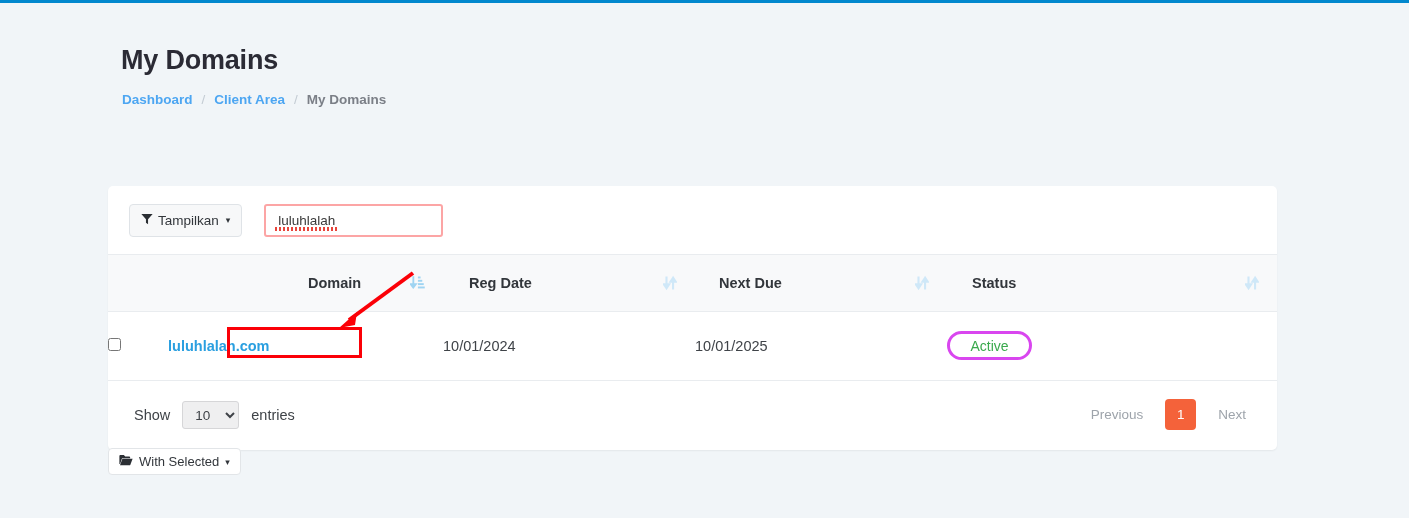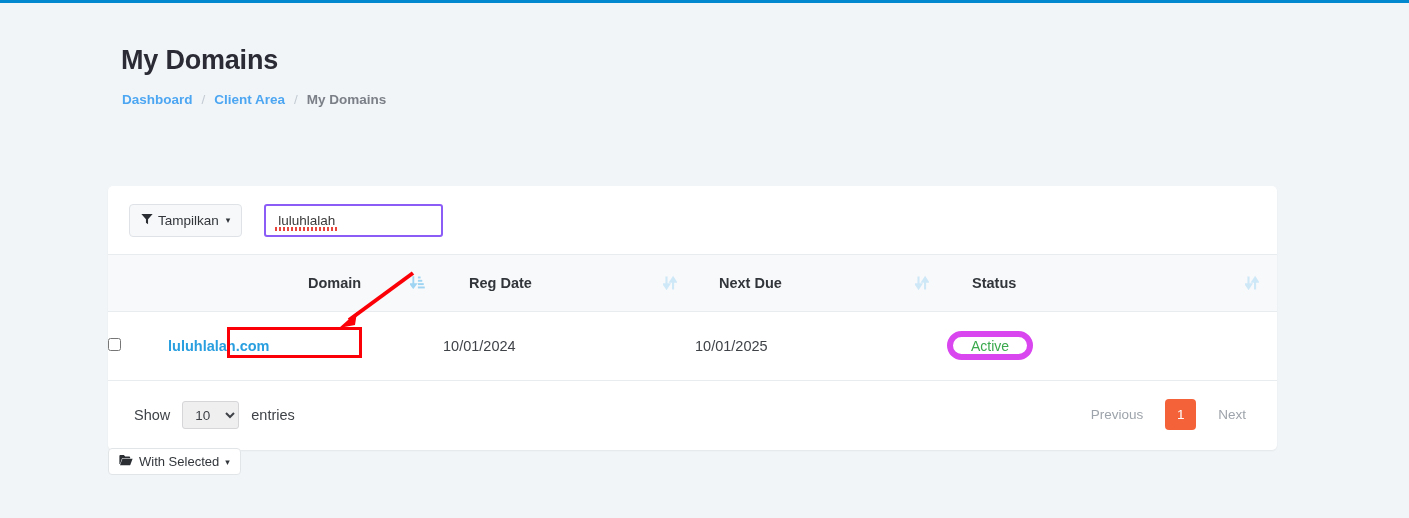--- a/index.html
+++ b/index.html
@@ -94,21 +94,21 @@
   }
   .btn-filter .caret {
     margin-left: 2px;
     font-size: 9px;
     color: #32363b;
   }
   .search-box {
     margin-left: 22px;
     width: 179px;
     height: 33px;
-    border: 2px solid #8b5cf6;
+    border: 2px solid #fca5a5;
     border-radius: 3px;
     background: #fff;
     font-size: 13.5px;
     color: #3b3b3b;
     padding: 0 12px;
     outline: none;
     font-family: "Liberation Sans", sans-serif;
   }
   .search-underline {
     position: absolute;
@@ -182,21 +182,21 @@
     font-size: 14.5px;
     text-decoration: none;
   }
   .badge-active {
     display: inline-flex;
     align-items: center;
     justify-content: center;
     height: 29px;
     min-width: 85px;
     padding: 0 18px;
-    border: 6px solid #d946ef;
+    border: 3px solid #d946ef;
     border-radius: 16px;
     color: #3aa94d;
     font-size: 14px;
     background: #fff;
   }
   
   .sort-icon { display: inline-block; line-height: 0; }
   
   .card-footer {
     height: 69px;

